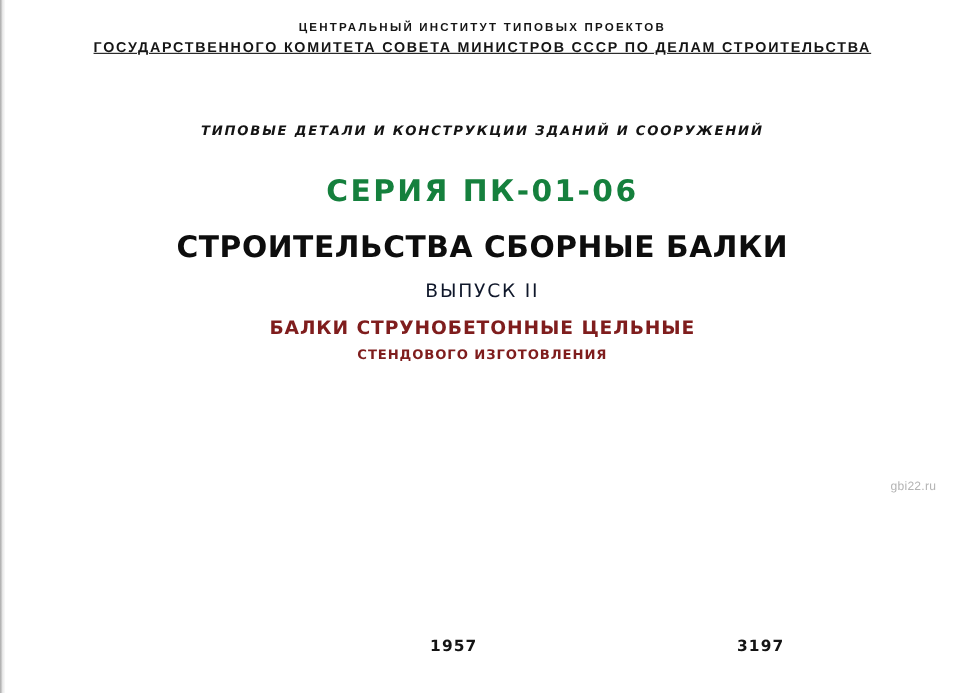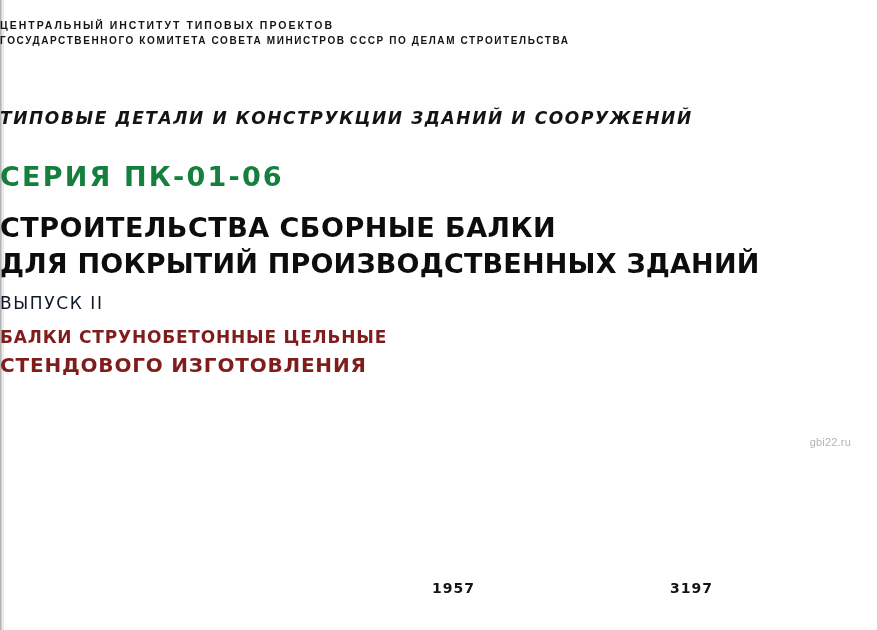--- a/index.html
+++ b/index.html
@@ -35,45 +35,46 @@
     width: 1px;
     height: 630px;
     background: #e8e8e8;
   }
 
   .content {
     position: absolute;
     left: 0;
     right: 0;
     top: 0;
-    text-align: left;
+    text-align: center;
   }
 
   
   .org {
     margin-top: 17px;
     font-size: 10.5px;
     letter-spacing: 2.0px;
     font-weight: 700;
     line-height: 1.55;
     color: #151515;
     white-space: nowrap;
   }
   .org .line2 {
-    font-size: 10px;
+    font-size: 13px;
     letter-spacing: 1.6px;
+    text-decoration: underline;
   }
 
   
   .series-kicker {
     margin-top: 59px;
     font-family: "DejaVu Sans", sans-serif;
     font-style: italic;
     font-weight: 700;
-    font-size: 17px;
+    font-size: 12px;
     letter-spacing: 1.6px;
     color: #141414;
   }
 
   
   .series-no {
     margin-top: 33px;
     font-family: "DejaVu Sans", sans-serif;
     font-weight: 700;
     font-size: 27px;
@@ -112,40 +113,40 @@
   .subtitle {
     margin-top: 12px;
     font-family: "DejaVu Sans", sans-serif;
     font-weight: 700;
     font-size: 17px;
     letter-spacing: 0.8px;
     line-height: 1.5;
     color: #7f1d1d;
   }
   .subtitle .s2 {
-    font-size: 20px;
+    font-size: 12px;
     letter-spacing: 0.8px;
   }
 
   
   .watermark {
     position: absolute;
     right: 26px;
     top: 436px;
     font-family: "Liberation Sans", sans-serif;
     font-size: 11px;
     color: #b3b3b3;
     letter-spacing: 0.2px;
     text-align: center;
   }
 
   
   .year {
     position: absolute;
-    left: 432px;
+    left: 391px;
     top: 580px;
     font-family: "DejaVu Sans", sans-serif;
     font-weight: 700;
     font-size: 14px;
     letter-spacing: 1px;
     color: #141414;
   }
   .doc-no {
     position: absolute;
     left: 670px;
@@ -171,21 +172,20 @@
       <div>ЦЕНТРАЛЬНЫЙ ИНСТИТУТ ТИПОВЫХ ПРОЕКТОВ</div>
       <div class="line2">ГОСУДАРСТВЕННОГО КОМИТЕТА СОВЕТА МИНИСТРОВ СССР ПО ДЕЛАМ СТРОИТЕЛЬСТВА</div>
     </div>
 
     <div class="series-kicker">ТИПОВЫЕ ДЕТАЛИ И КОНСТРУКЦИИ ЗДАНИЙ И СООРУЖЕНИЙ</div>
 
     <div class="series-no">СЕРИЯ ПК-01-06</div>
 
     <div class="title-block">
       <div class="title-line l2">СТРОИТЕЛЬСТВА СБОРНЫЕ БАЛКИ</div>
-      <div class="title-line l3">ДЛЯ ПОКРЫТИЙ ПРОИЗВОДСТВЕННЫХ ЗДАНИЙ</div>
     </div>
 
     <div class="issue">ВЫПУСК II</div>
 
     <div class="subtitle">
       <div class="s1">БАЛКИ СТРУНОБЕТОННЫЕ ЦЕЛЬНЫЕ</div>
       <div class="s2">СТЕНДОВОГО ИЗГОТОВЛЕНИЯ</div>
     </div>
 
   </div>

